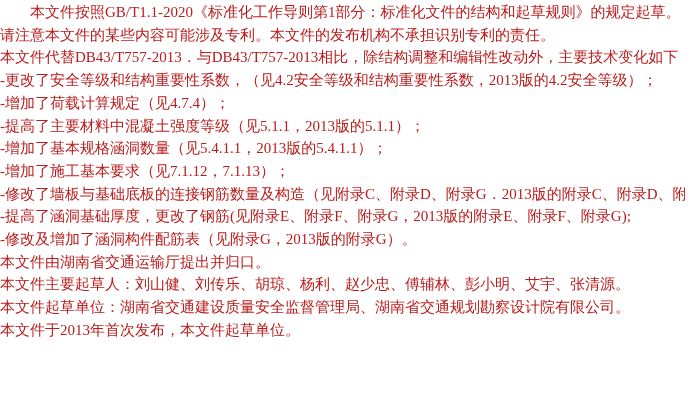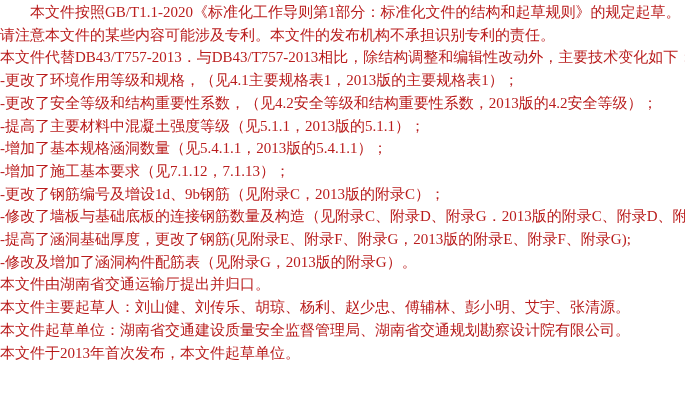--- a/index.html
+++ b/index.html
@@ -31,26 +31,25 @@
     text-indent: 2em;
   }
 </style>
 </head>
 <body>
 
 <div class="doc-page">
   <div class="doc-line indent-first">本文件按照GB/T1.1-2020《标准化工作导则第1部分：标准化文件的结构和起草规则》的规定起草。</div>
   <div class="doc-line">请注意本文件的某些内容可能涉及专利。本文件的发布机构不承担识别专利的责任。</div>
   <div class="doc-line">本文件代替DB43/T757-2013．与DB43/T757-2013相比，除结构调整和编辑性改动外，主要技术变化如下：</div>
-  <div class="doc-line">-更改了环境作用等级和规格，（见4.1主要规格表1，2013版的主要规格表1）；</div>
   <div class="doc-line">-更改了安全等级和结构重要性系数，（见4.2安全等级和结构重要性系数，2013版的4.2安全等级）；</div>
+  <div class="doc-line">-增加了荷载计算规定（见4.7.4）；</div>
   <div class="doc-line">-提高了主要材料中混凝土强度等级（见5.1.1，2013版的5.1.1）；</div>
   <div class="doc-line">-增加了基本规格涵洞数量（见5.4.1.1，2013版的5.4.1.1）；</div>
   <div class="doc-line">-增加了施工基本要求（见7.1.12，7.1.13）；</div>
-  <div class="doc-line">-更改了钢筋编号及增设1d、9b钢筋（见附录C，2013版的附录C）；</div>
   <div class="doc-line">-修改了墙板与基础底板的连接钢筋数量及构造（见附录C、附录D、附录G．2013版的附录C、附录D、附录G）；</div>
   <div class="doc-line">-提高了涵洞基础厚度，更改了钢筋(见附录E、附录F、附录G，2013版的附录E、附录F、附录G);</div>
   <div class="doc-line">-修改及增加了涵洞构件配筋表（见附录G，2013版的附录G）。</div>
   <div class="doc-line">本文件由湖南省交通运输厅提出并归口。</div>
   <div class="doc-line">本文件主要起草人：刘山健、刘传乐、胡琼、杨利、赵少忠、傅辅林、彭小明、艾宇、张清源。</div>
   <div class="doc-line">本文件起草单位：湖南省交通建设质量安全监督管理局、湖南省交通规划勘察设计院有限公司。</div>
   <div class="doc-line">本文件于2013年首次发布，本文件起草单位。</div>
 </div>
 
 </body></html>

